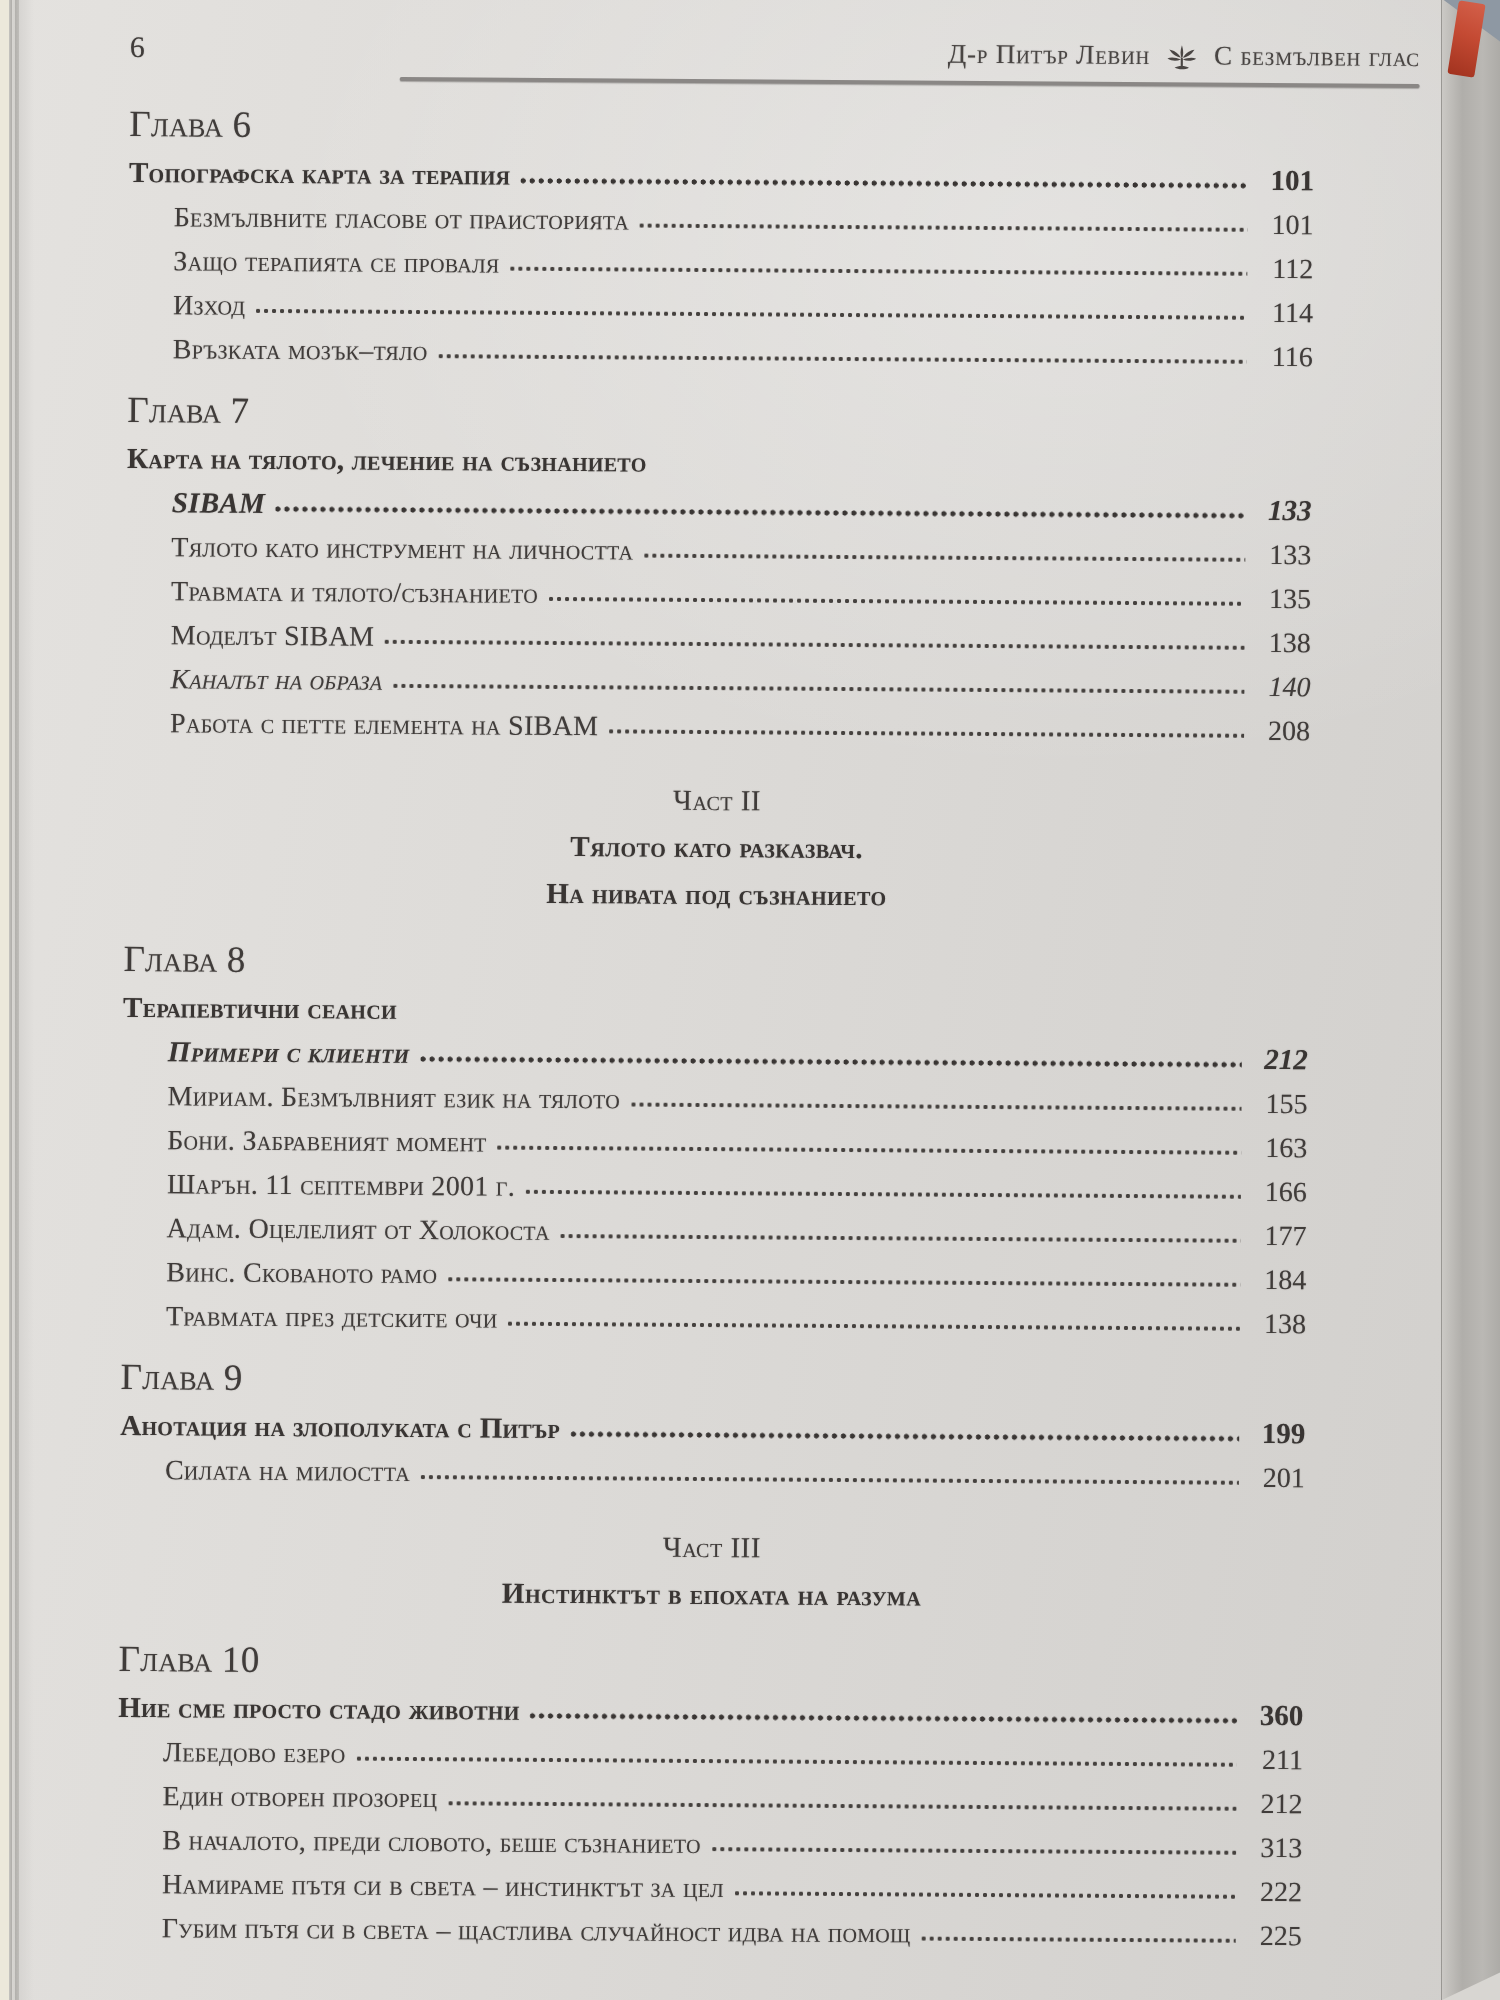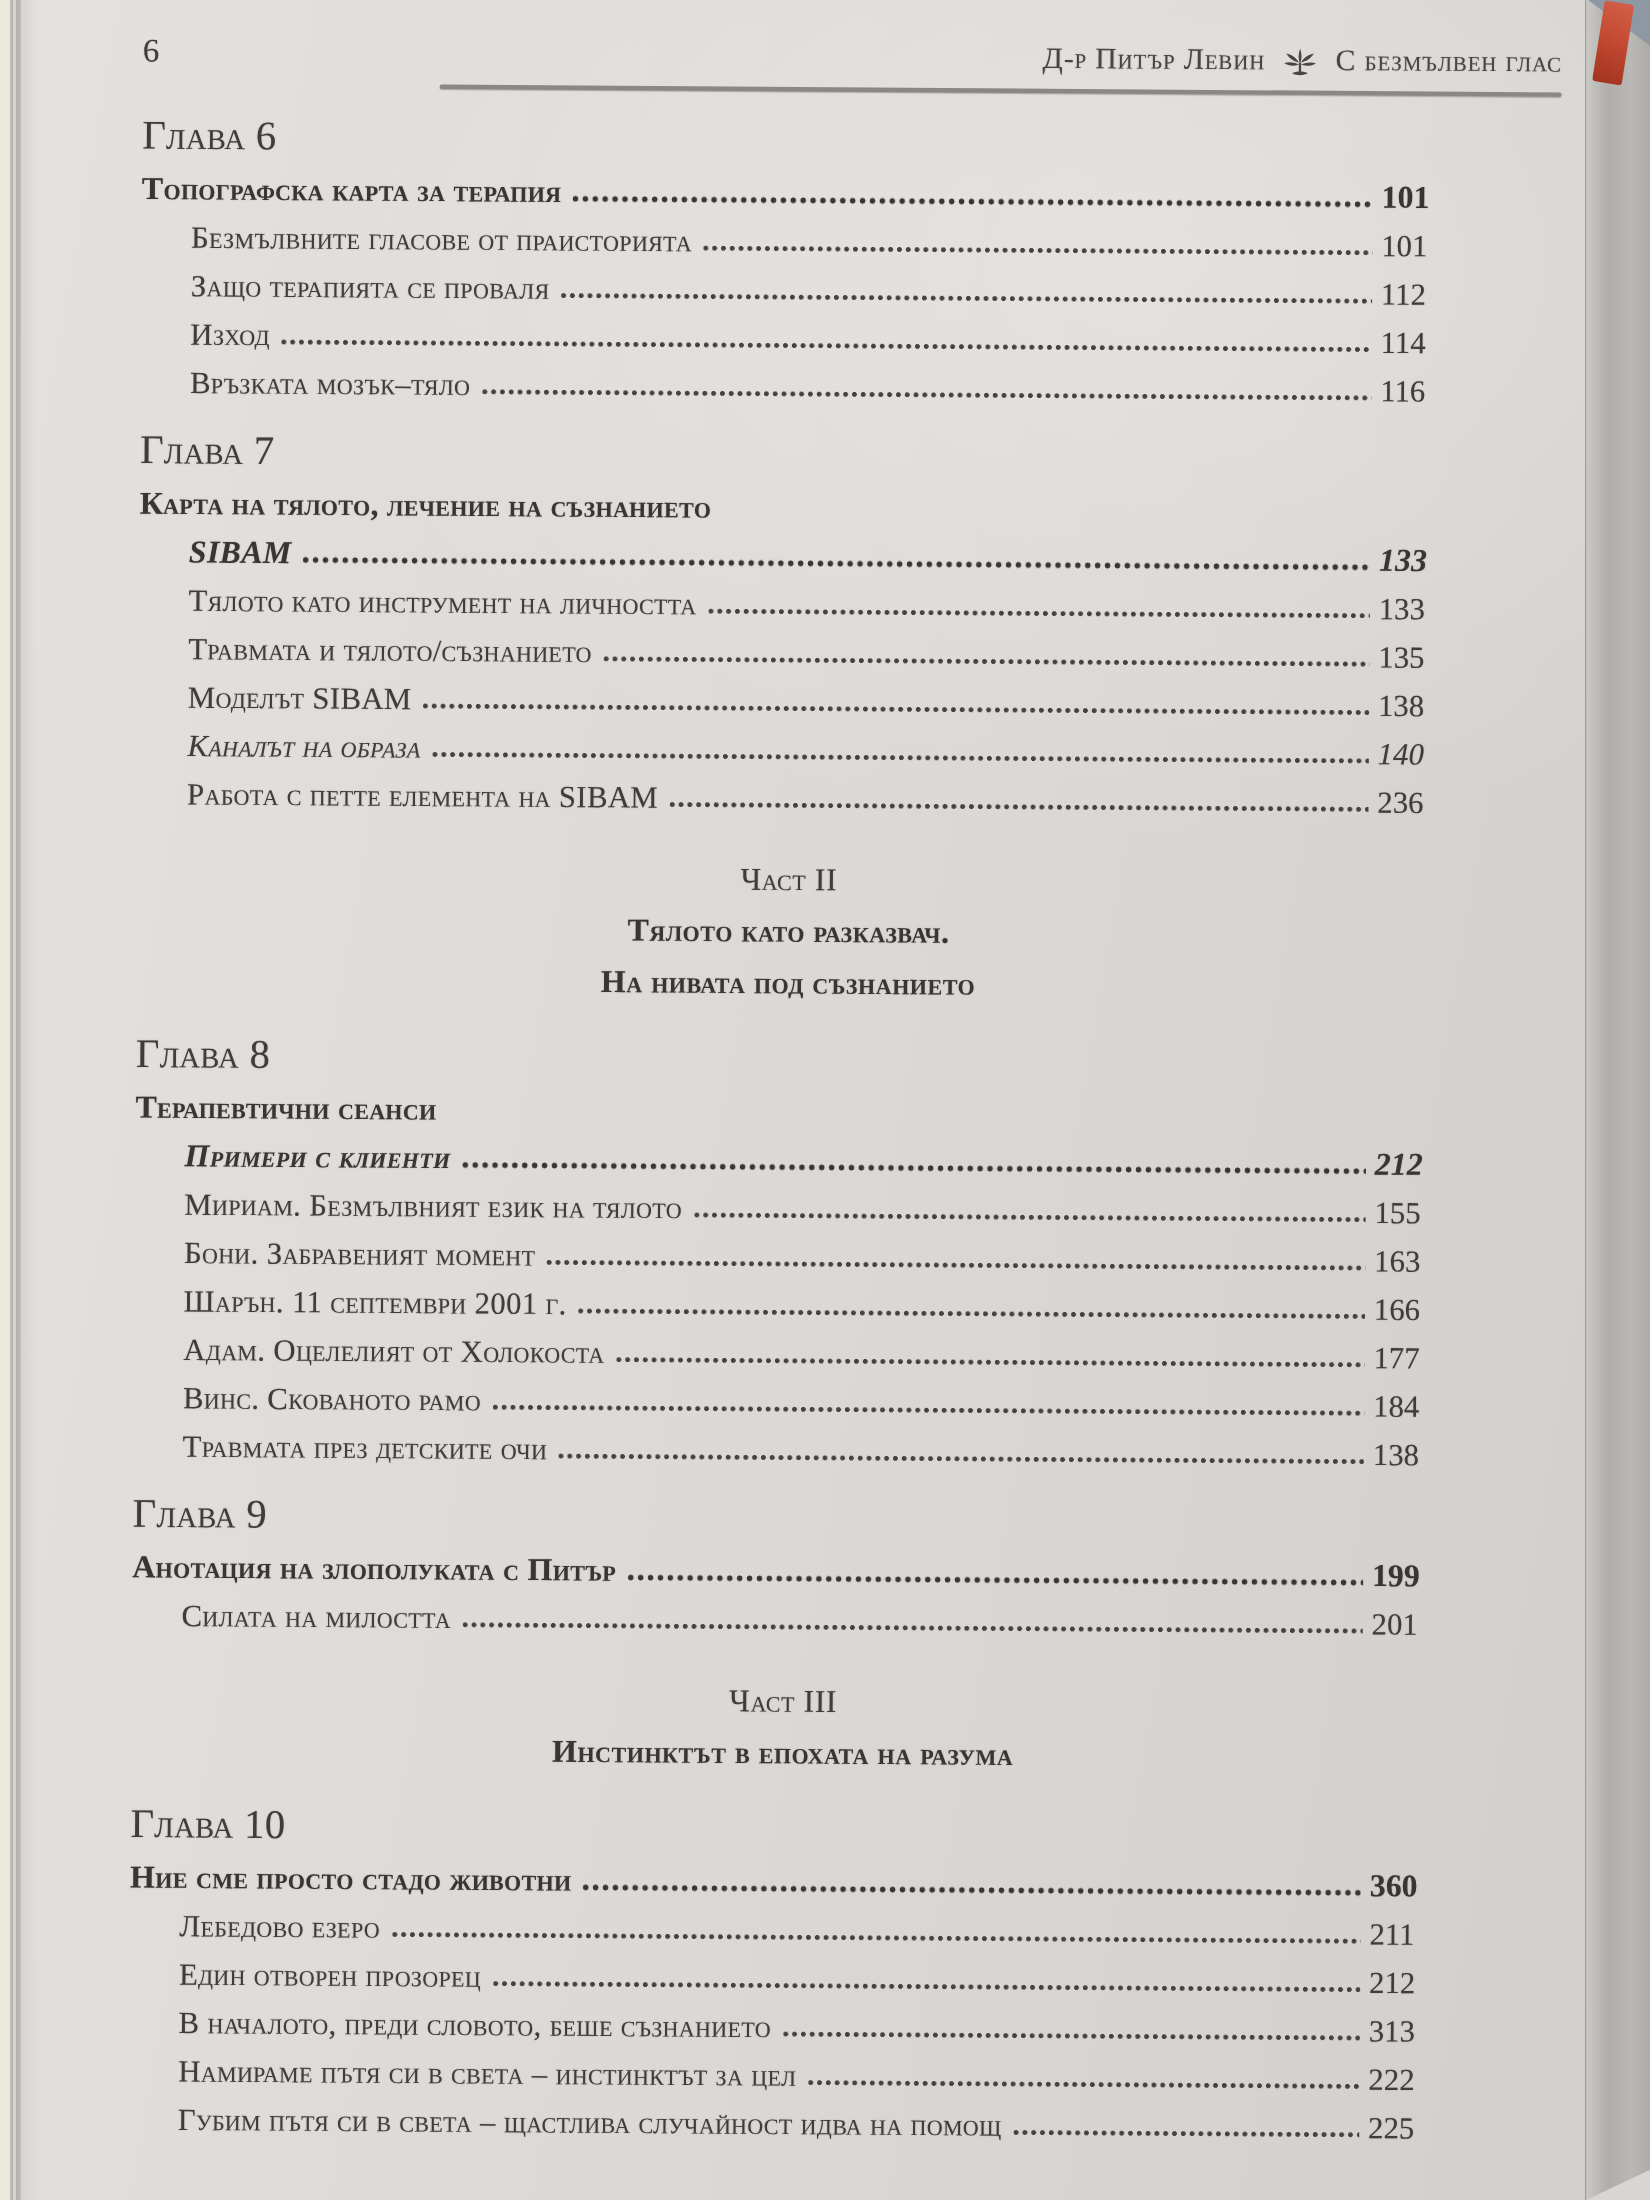--- a/index.html
+++ b/index.html
@@ -50,21 +50,21 @@
   .row.indent .txt{margin-left:45px;}
   .row.title .txt{font-weight:700;font-size:29px;color:#393533;}
   .row.label{margin-top:22px;}
   .row.label .txt{font-size:37px;}
   .row.italic .txt,.row.italic .pg{font-style:italic;}
   .leader{flex:1;height:6px;align-self:flex-end;margin:0 8px 8px 10px;
     background-image:radial-gradient(circle at 3px 3px,#45413e 1.9px,rgba(0,0,0,0) 2.5px);
     background-size:8px 6px;background-repeat:repeat-x;background-position:left bottom;}
   .row.title .leader{background-image:radial-gradient(circle at 3.2px 3px,#393533 2.3px,rgba(0,0,0,0) 2.9px);
     background-size:9px 6px;height:7px;}
-  .pg{min-width:58px;font-size:28px;}
+  .pg{min-width:58px;text-align:right;font-size:28px;}
   .row.title .pg{font-weight:700;font-size:29px;color:#393533;}
   .part{margin:34px 0 8px;text-align:center;}
   .part-line{font-variant:small-caps;font-size:29px;line-height:47px;letter-spacing:.5px;}
   .part-line.bold{font-weight:700;color:#393533;}
 </style>
 </head>
 <body>
 
 <div class="photo">
   <div class="gutter"></div>
@@ -148,21 +148,21 @@
           <span class="pg">138</span>
         </div>
         <div class="row entry italic">
           <span class="txt">Каналът на образа</span>
           <span class="leader"></span>
           <span class="pg">140</span>
         </div>
         <div class="row entry">
           <span class="txt">Работа с петте елемента на SIBAM</span>
           <span class="leader"></span>
-          <span class="pg">236</span>
+          <span class="pg">208</span>
         </div>
         <div class="part">
           <div class="part-line">Част II</div>
           <div class="part-line bold">Тялото като разказвач.</div>
           <div class="part-line bold">На нивата под съзнанието</div>
         </div>
         <div class="row label">
           <span class="txt">Глава 8</span>
         </div>
         <div class="row title">

